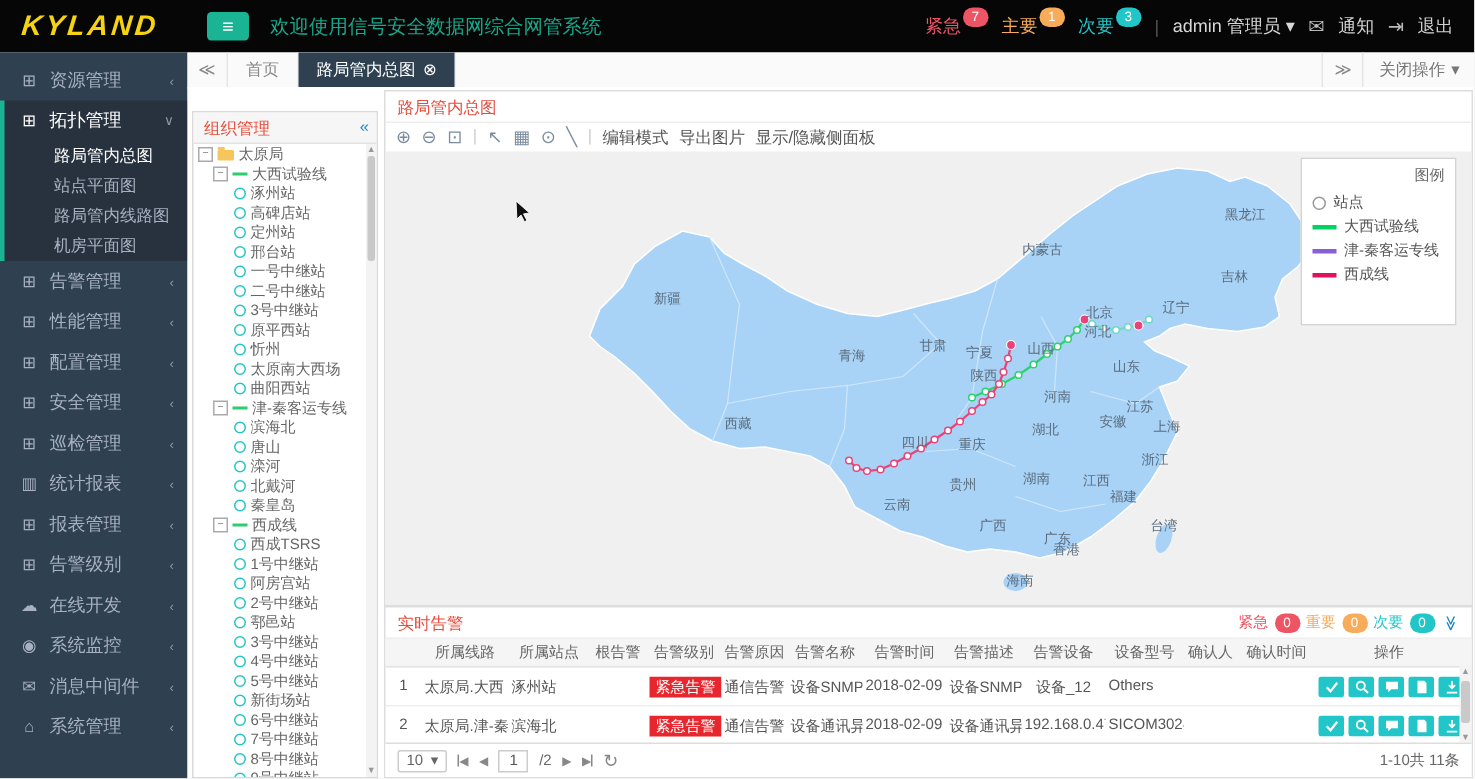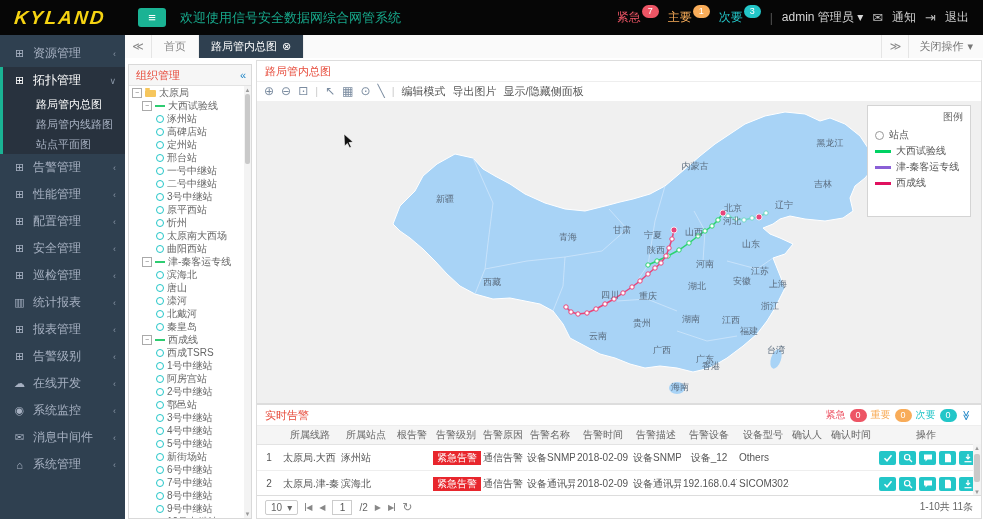--- a/index.html
+++ b/index.html
@@ -39,21 +39,21 @@
   .tab-back{width:26px;display:flex;align-items:center;justify-content:center;border-right:1px solid #e5e5e5;cursor:pointer;}
   .tab{display:flex;align-items:center;gap:5px;padding:0 12px;cursor:pointer;border-right:1px solid #eee;}
   .tab.active{background:#2f4050;color:#fff;}
   .tab-close{font-size:11px;}
   .tab-right{margin-left:auto;display:flex;align-items:stretch;}
   .tab-fwd{width:26px;display:flex;align-items:center;justify-content:center;border-left:1px solid #e5e5e5;cursor:pointer;}
   .tab-ops{display:flex;align-items:center;gap:4px;padding:0 10px;border-left:1px solid #e5e5e5;cursor:pointer;color:#777;}
   
   .workspace{position:absolute;top:58px;left:125px;right:0;bottom:0;background:#fff;}
   
-  .tree-panel{position:absolute;top:6px;left:3px;bottom:0;width:122px;border:1px solid #d9d9d9;background:#fff;}
+  .tree-panel{position:absolute;top:16px;left:3px;bottom:0;width:122px;border:1px solid #d9d9d9;background:#fff;}
   .tree-hd{height:20px;background:#f6f6f6;border-bottom:1px solid #e3e3e3;display:flex;align-items:center;}
   .tree-title{color:#e74c3c;font-size:11px;padding-left:7px;}
   .tree-coll{margin-left:auto;margin-right:5px;color:#1c84c6;font-size:11px;cursor:pointer;}
   .tree-body{position:absolute;top:21px;left:0;right:7px;bottom:0;overflow:hidden;font-size:10px;color:#666;}
   .trow{height:13px;display:flex;align-items:center;gap:3px;white-space:nowrap;cursor:pointer;}
   .t-root{padding-left:3px;} .t-group{padding-left:13px;} .t-sta{padding-left:27px;}
   .exp{width:8px;height:8px;border:1px solid #aaa;background:#fff;display:inline-flex;align-items:center;
        justify-content:center;font-size:7px;color:#777;line-height:7px;flex:none;}
   .folder{width:11px;height:7px;background:#f6c65d;border-radius:1px;position:relative;flex:none;margin-top:1px;}
   .folder:before{content:"";position:absolute;top:-2px;left:0;width:5px;height:2px;background:#f6c65d;border-radius:1px;}
@@ -147,22 +147,23 @@
         </div>
       </div>
       <div class="side-block open">
         <div class="side-item">
           <span class="s-icon">⊞</span>
           <span class="s-label">拓扑管理</span>
           <span class="s-chev">∨</span>
         </div>
         <div class="side-sub">
           <div class="sub-item active">路局管内总图</div>
+          <div class="sub-item">站点平面图</div>
           <div class="sub-item">路局管内线路图</div>
-          <div class="sub-item">站点平面图</div>
+          <div class="sub-item">机房平面图</div>
         </div>
       </div>
       <div class="side-block">
         <div class="side-item">
           <span class="s-icon">⊞</span>
           <span class="s-label">告警管理</span>
           <span class="s-chev">‹</span>
         </div>
       </div>
       <div class="side-block">

